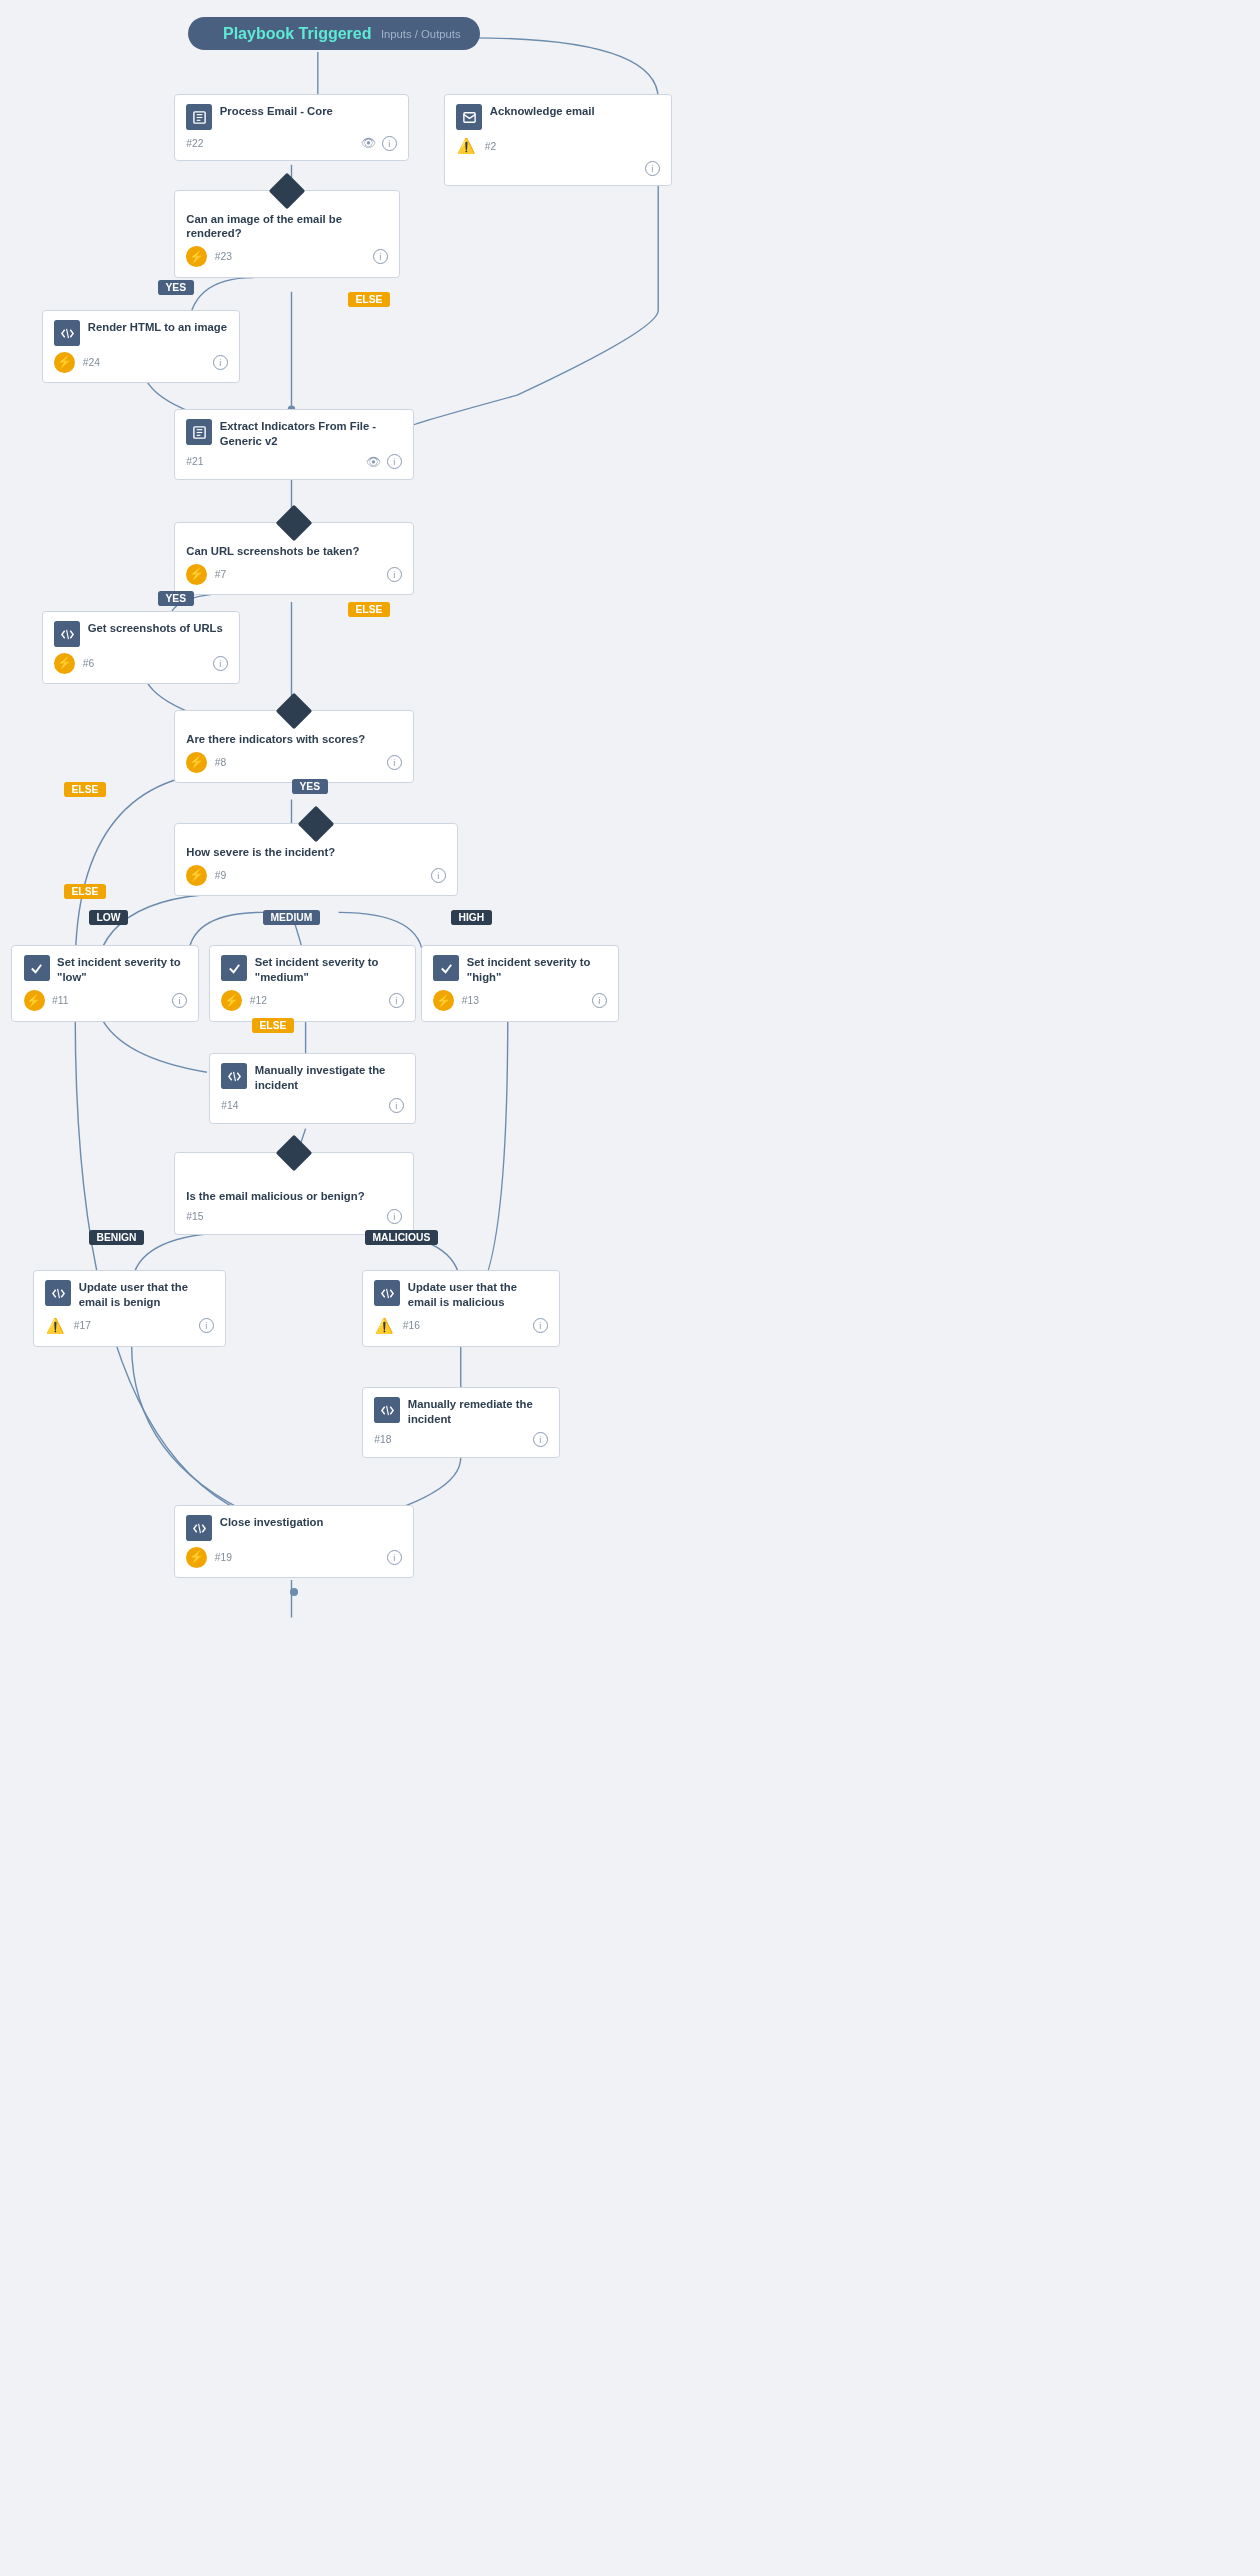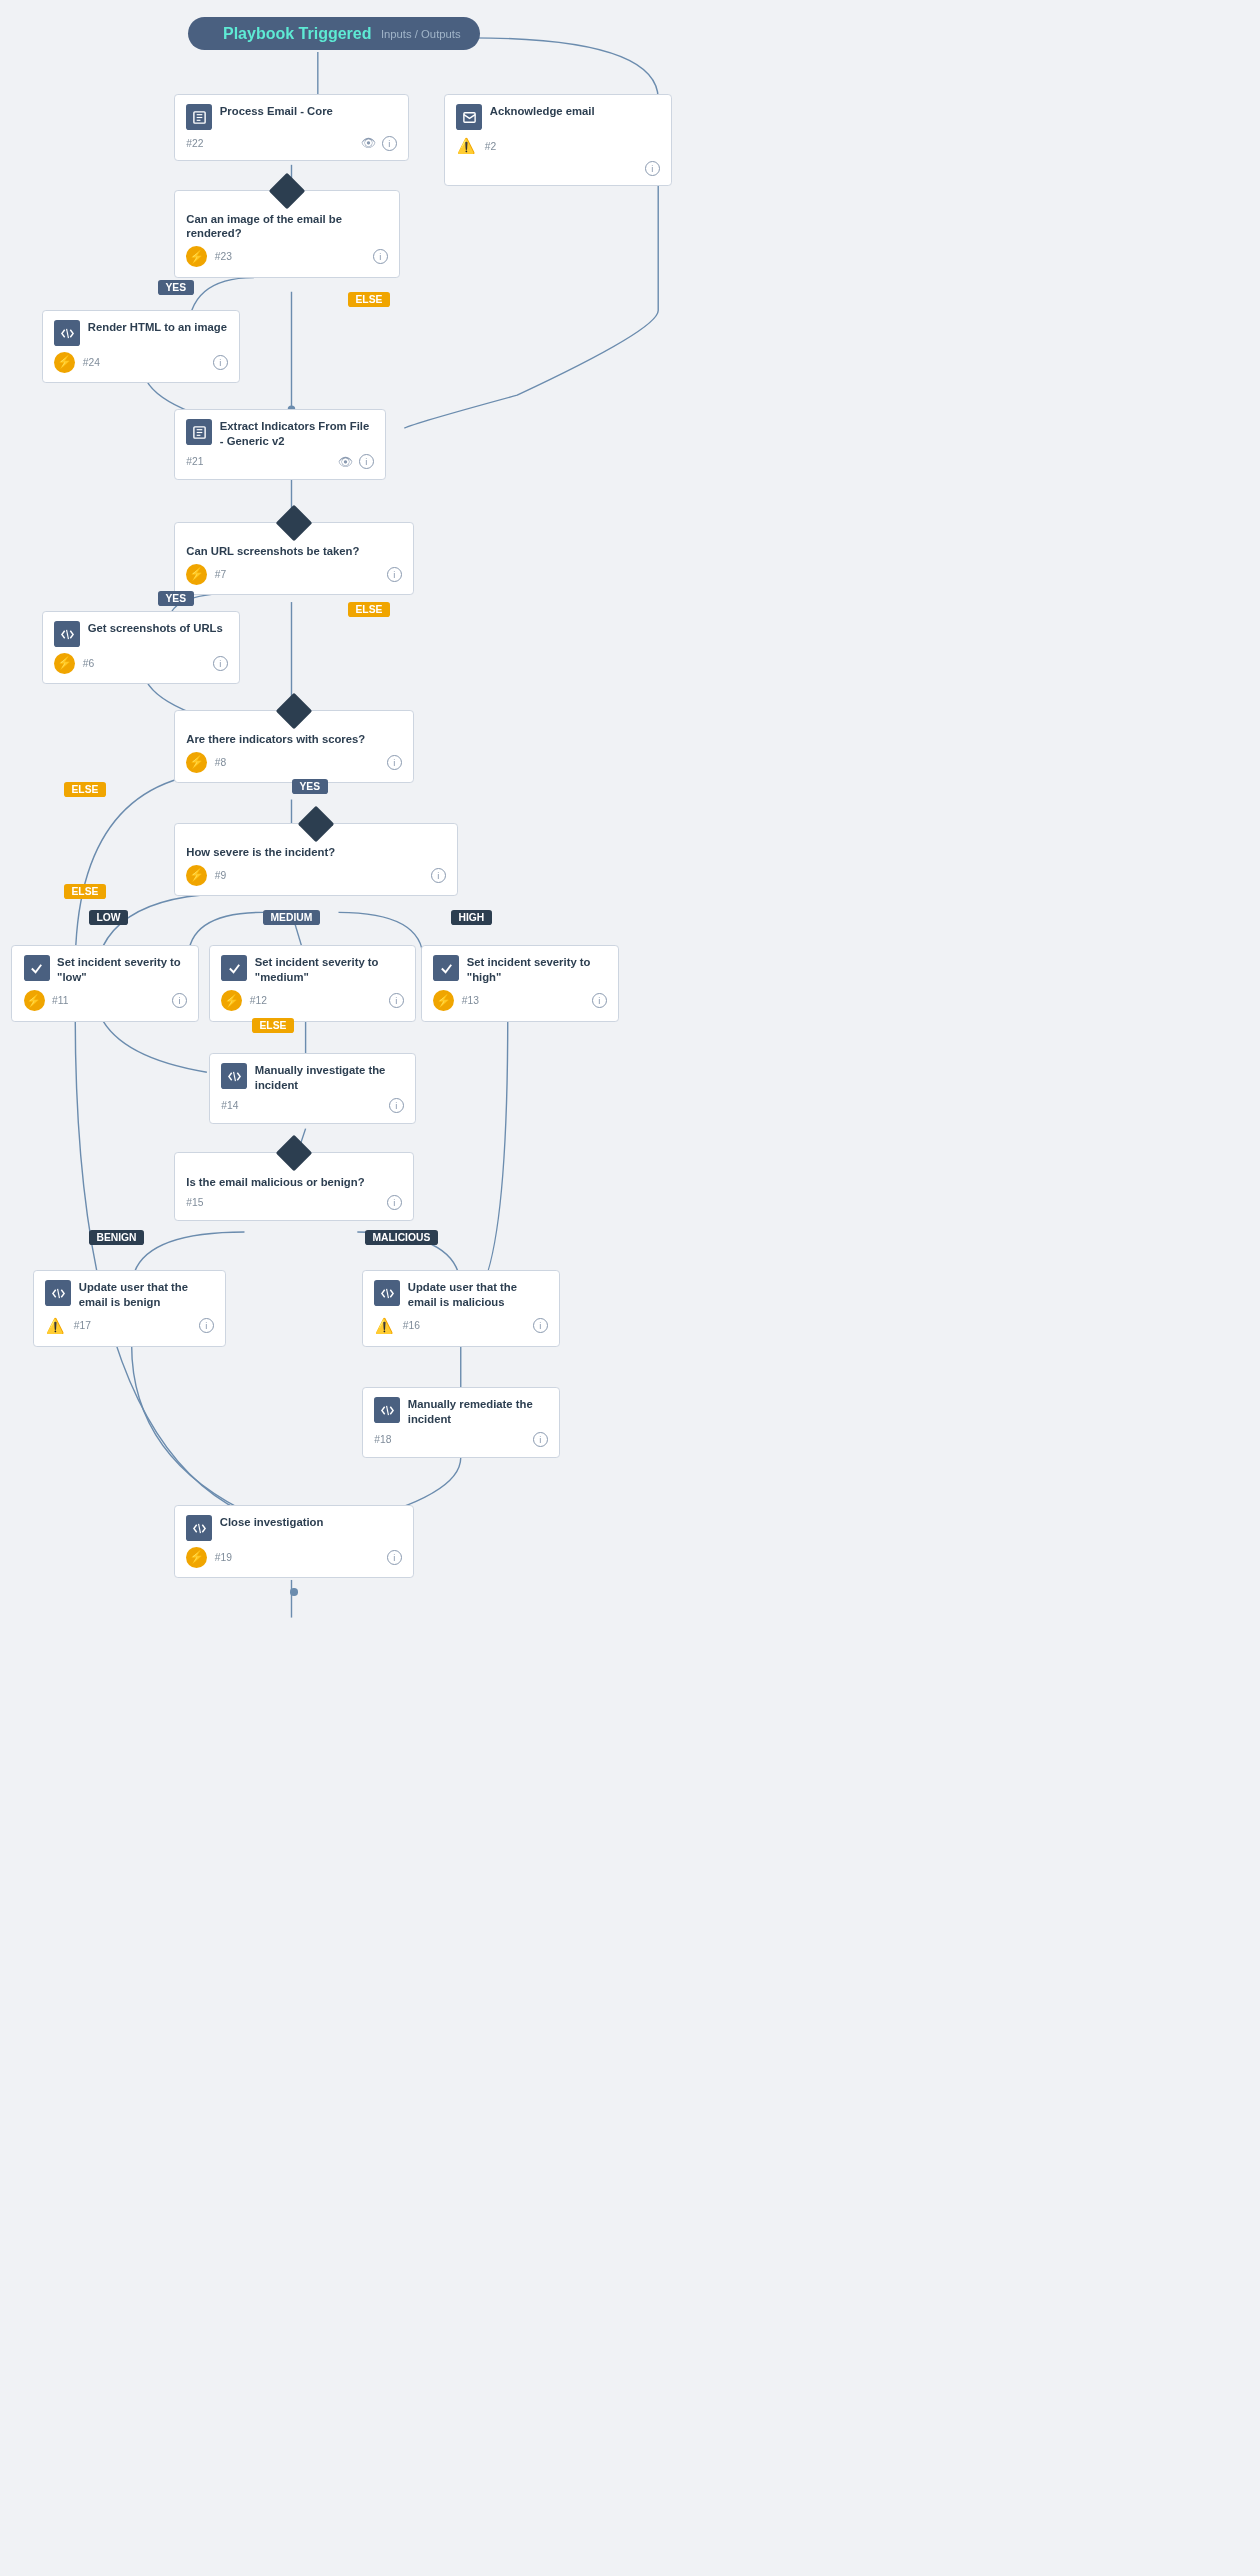--- a/index.html
+++ b/index.html
@@ -304,21 +304,21 @@
     </div>
     <div class="icon-row">
       <div class="node-badge badge-orange">⚡</div>
       <span class="card-id">#24</span>
       <div style="margin-left:auto;">
         <div class="info-circle">i</div>
       </div>
     </div>
   </div>
 
-  <div class="node-card" style="left:174px; top:409px; width:212px;">
+  <div class="node-card" style="left:174px; top:409px; width:240px;">
     <div class="card-header">
       <div class="card-icon">
         <svg width="15" height="15" viewBox="0 0 16 16">
             <rect x="2" y="2" width="12" height="12" rx="1" fill="none" stroke="white" stroke-width="1.5"></rect>
             <line x1="5" y1="5" x2="11" y2="5" stroke="white" stroke-width="1.2"></line>
             <line x1="5" y1="8" x2="11" y2="8" stroke="white" stroke-width="1.2"></line>
             <line x1="5" y1="11" x2="9" y2="11" stroke="white" stroke-width="1.2"></line>
           </svg>
       </div>
       <span class="card-title">Extract Indicators From File - Generic v2</span>
@@ -482,21 +482,21 @@
     </div>
     <div class="card-footer">
       <span class="card-id">#14</span>
       <div class="info-circle">i</div>
     </div>
   </div>
 
   <div class="condition-node" style="left:174px; top:1152px; width:240px;">
     <div class="node-card" style="position:relative; padding-top:13px;">
       <div style="position:absolute; top:-13px; left:50%; margin-left:-13px; width:26px; height:26px; background:#2c3e50; transform:rotate(45deg); border-radius:1.9px;"></div>
-      <div class="card-header" style="margin-top:9px;">
+      <div class="card-header" style="margin-top:23px;">
         <span class="card-title">Is the email malicious or benign?</span>
       </div>
       <div class="card-footer">
         <span class="card-id">#15</span>
         <div class="info-circle">i</div>
       </div>
     </div>
   </div>
 
   <div class="branch-label label-benign" style="left:89px; top:1230px;">BENIGN</div>

